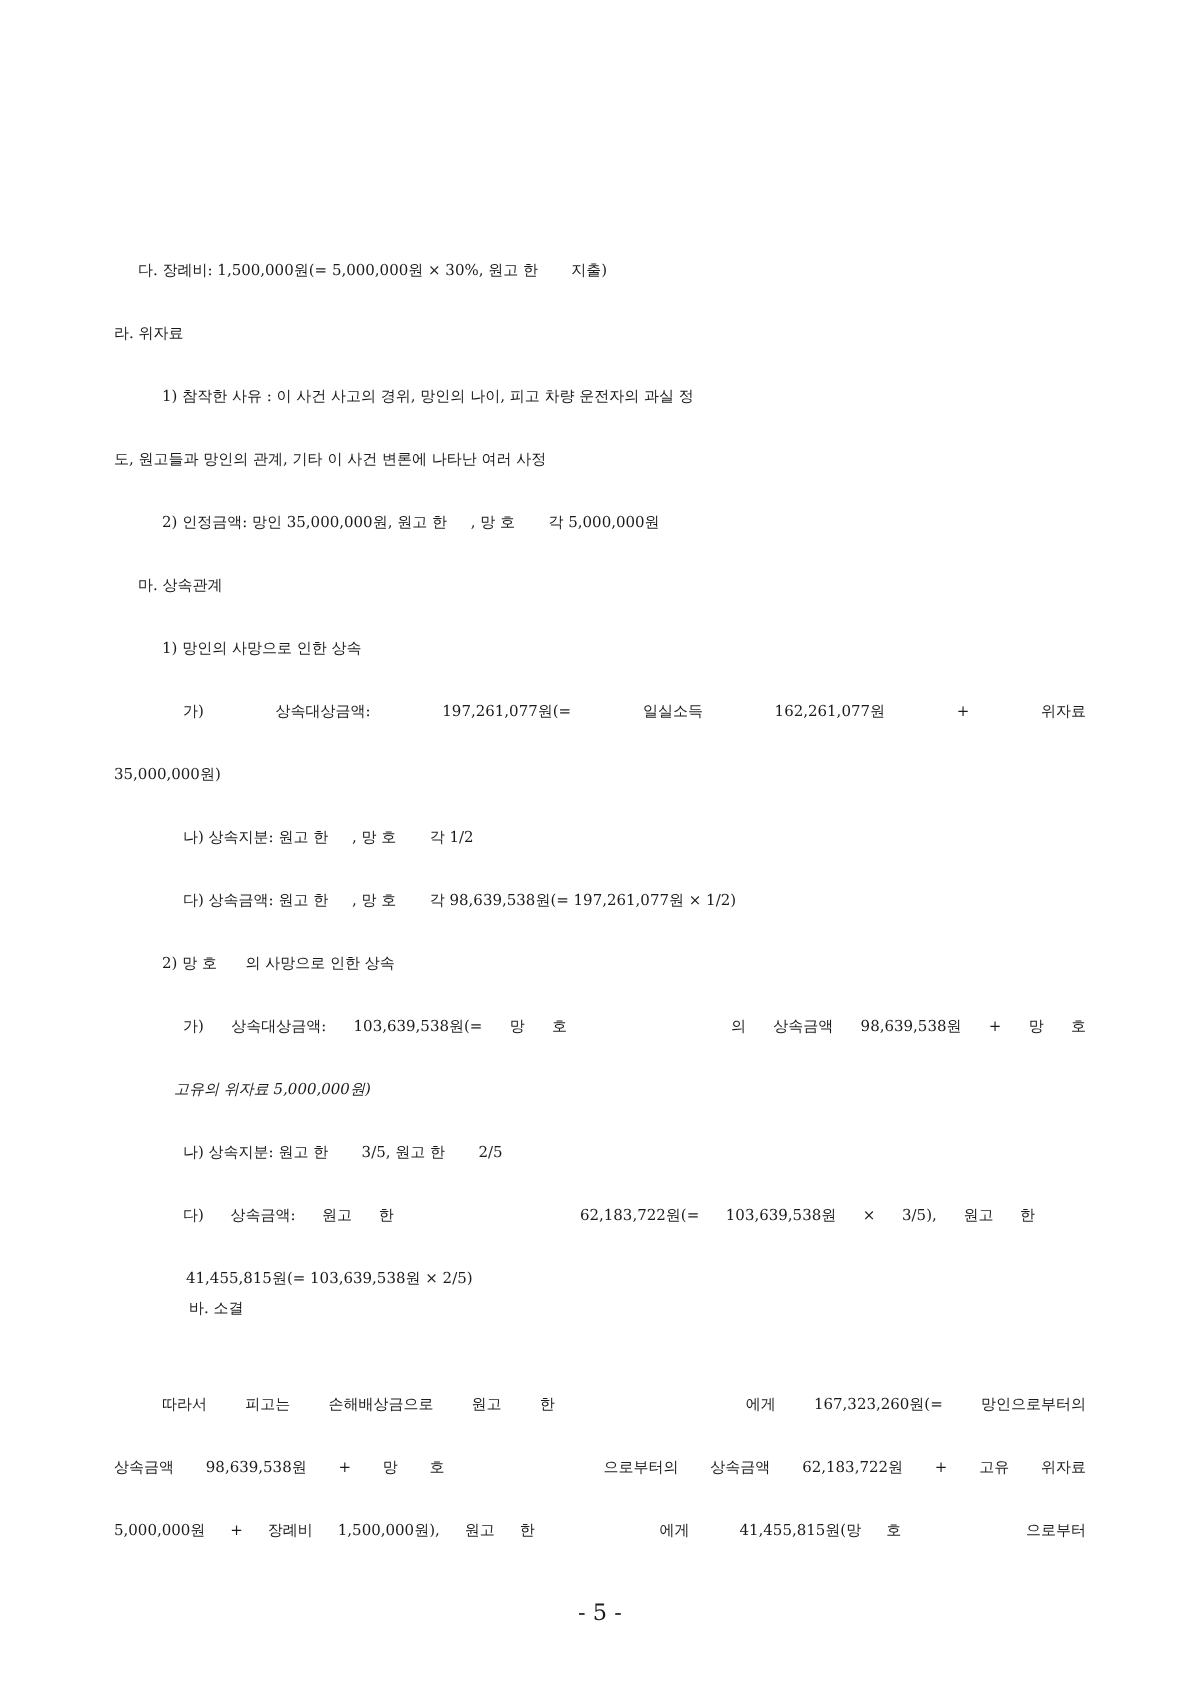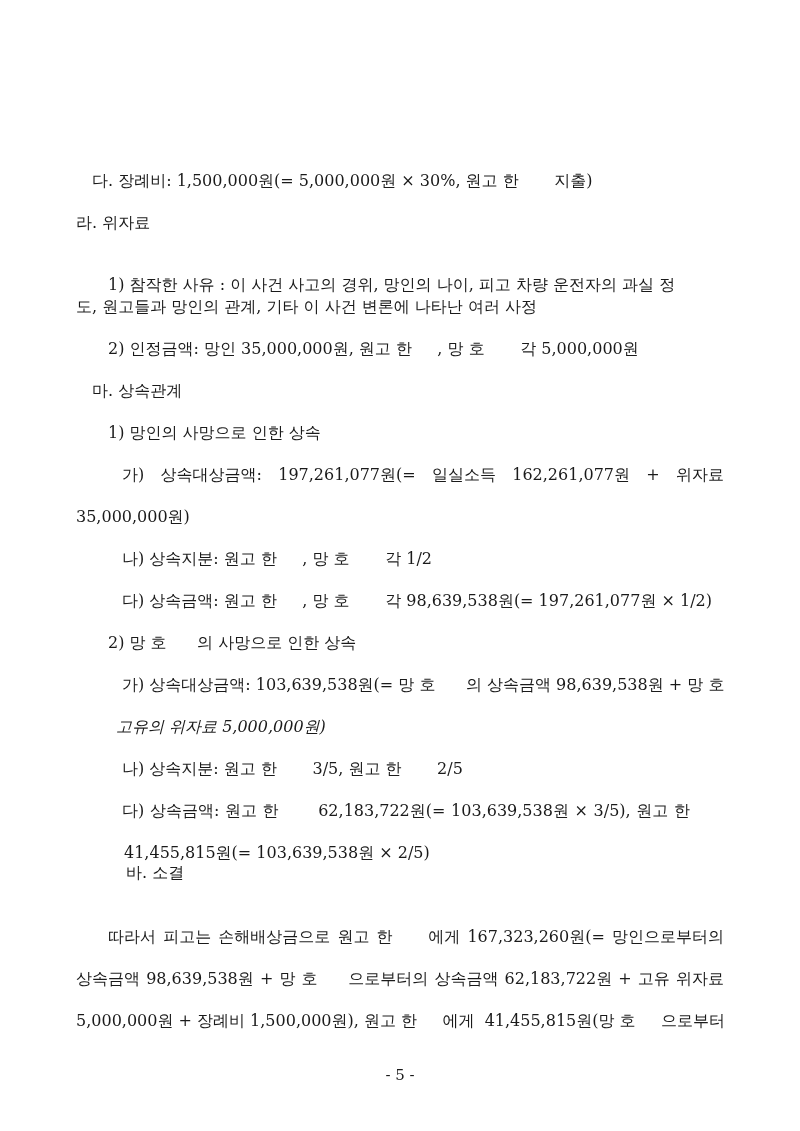--- a/index.html
+++ b/index.html
@@ -3,37 +3,37 @@
 <meta charset="utf-8">
 <style>
   html, body { margin: 0; padding: 0; background: #ffffff; }
   body {
     width: 800px; height: 1131px; position: relative; overflow: hidden;
     font-family: "DejaVu Serif", "Liberation Serif", serif;
     color: #1a1a1a;
   }
   .line {
     position: absolute;
-    font-size: 16px;
+    font-size: 10px;
     white-space: pre;
     line-height: 20px;
   }
   .justify { text-align: justify; text-align-last: justify; }
   .page-num {
     position: absolute; top: 1066px; left: 0; width: 800px;
     text-align: center; font-size: 15px;
   }
 </style>
 </head>
 <body>
 
 <div>
   <div class="line" style="top:171px;left:92px;">다. 장례비: 1,500,000원(= 5,000,000원 × 30%, 원고 한       지출)</div>
   <div class="line" style="top:213px;left:76px;">라. 위자료</div>
-  <div class="line" style="top:255px;left:108px;margin-top:20px;">1) 참작한 사유 : 이 사건 사고의 경위, 망인의 나이, 피고 차량 운전자의 과실 정</div>
+  <div class="line" style="top:255px;left:108px;">1) 참작한 사유 : 이 사건 사고의 경위, 망인의 나이, 피고 차량 운전자의 과실 정</div>
   <div class="line" style="top:297px;left:76px;">도, 원고들과 망인의 관계, 기타 이 사건 변론에 나타난 여러 사정</div>
   <div class="line" style="top:339px;left:108px;">2) 인정금액: 망인 35,000,000원, 원고 한     , 망 호       각 5,000,000원</div>
   <div class="line" style="top:381px;left:92px;">마. 상속관계</div>
   <div class="line" style="top:423px;left:108px;">1) 망인의 사망으로 인한 상속</div>
   <div class="line justify" style="top:465px;left:122px;width:602px;">가)  상속대상금액:  197,261,077원(=  일실소득  162,261,077원  +  위자료</div>
   <div class="line" style="top:507px;left:76px;">35,000,000원)</div>
   <div class="line" style="top:549px;left:122px;">나) 상속지분: 원고 한     , 망 호       각 1/2</div>
   <div class="line" style="top:591px;left:122px;">다) 상속금액: 원고 한     , 망 호       각 98,639,538원(= 197,261,077원 × 1/2)</div>
   <div class="line" style="top:633px;left:108px;">2) 망 호      의 사망으로 인한 상속</div>
   <div class="line justify" style="top:675px;left:122px;width:602px;">가) 상속대상금액: 103,639,538원(= 망 호      의 상속금액 98,639,538원 + 망 호</div>

